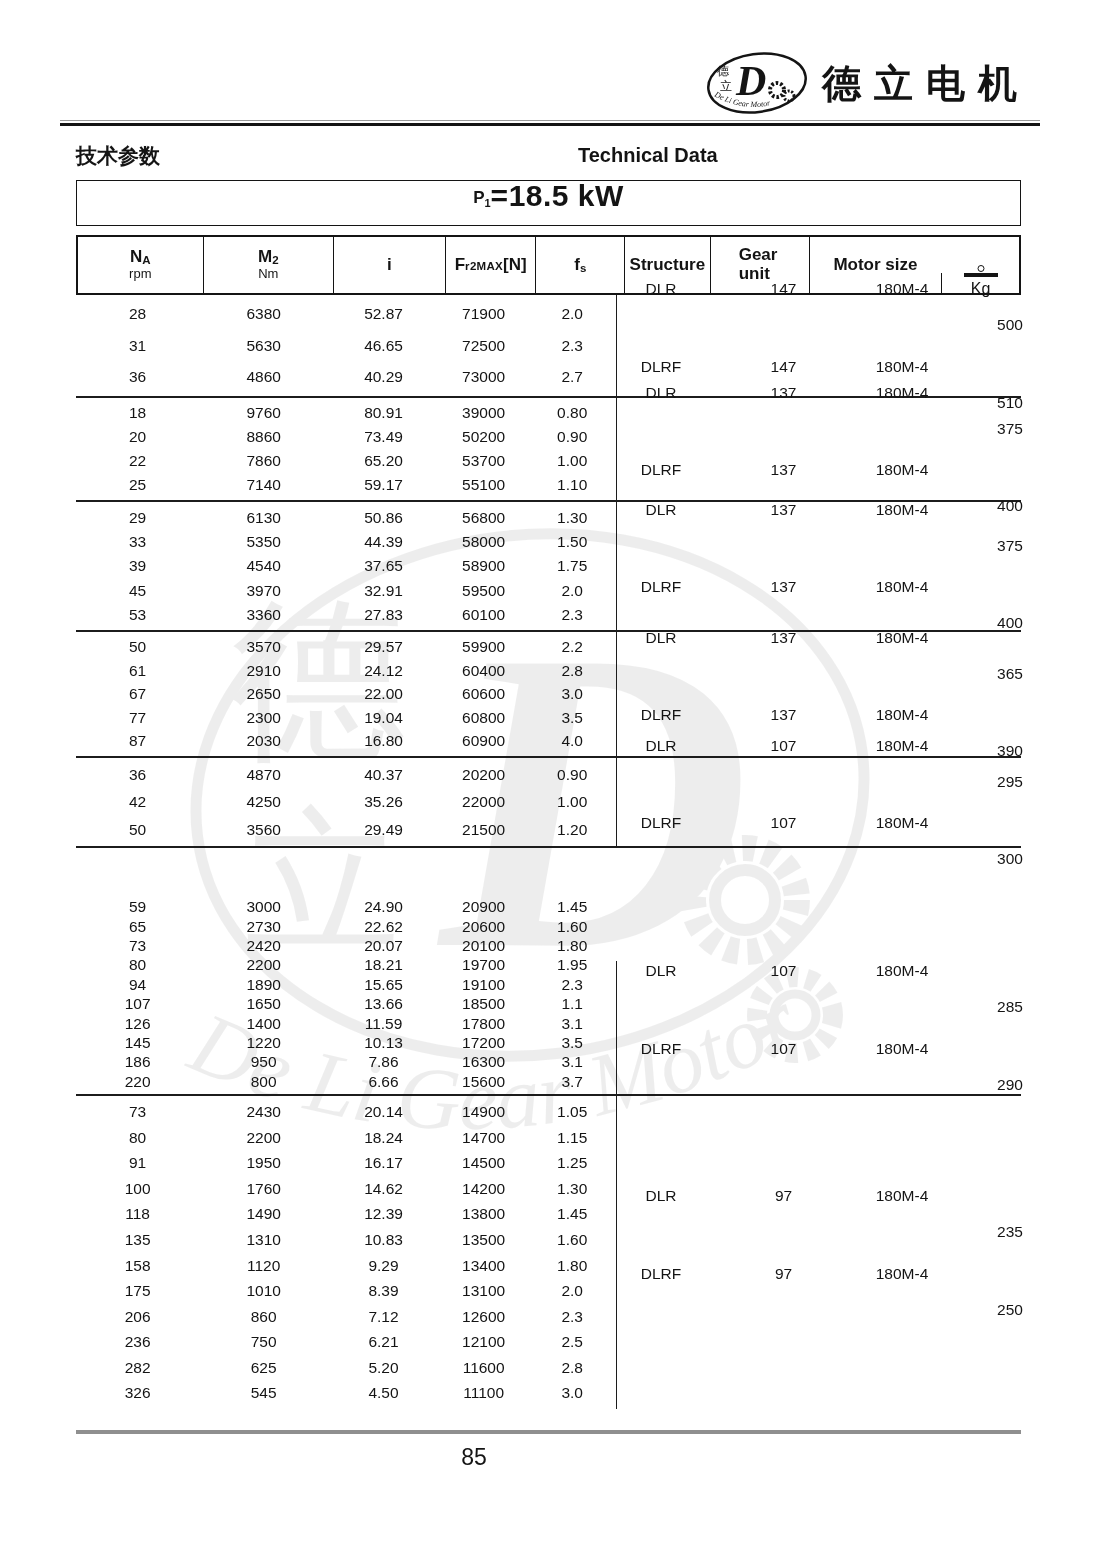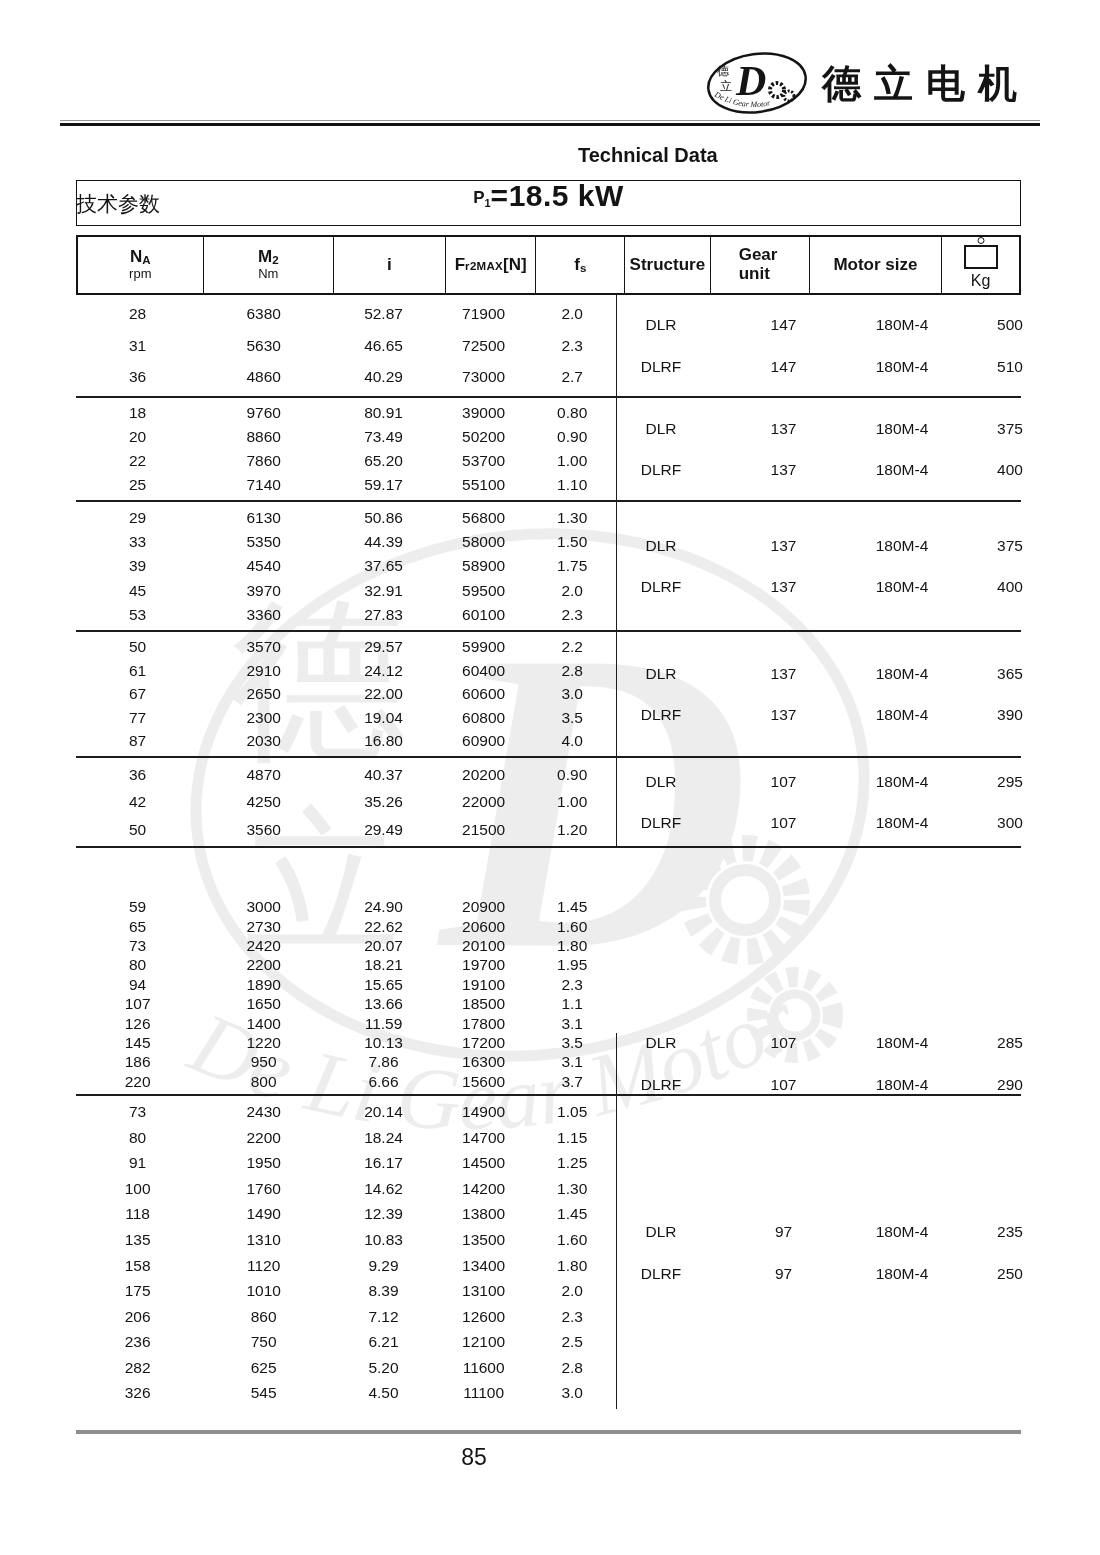--- a/index.html
+++ b/index.html
@@ -9,21 +9,21 @@
   
   .watermark{position:absolute;left:130px;top:505px;z-index:0;opacity:.15;pointer-events:none;}
 
   
   .logo-row{position:absolute;top:50px;right:70px;display:flex;align-items:center;gap:12px;z-index:2;}
   .brand-cn{font-size:39px;font-weight:bold;letter-spacing:13px;
             font-family:"Liberation Serif","DejaVu Serif",serif;white-space:nowrap;}
   .rule-top{position:absolute;top:120px;left:60px;right:60px;height:2px;z-index:2;
             border-top:1.5px solid #9a9a9a;border-bottom:3.5px solid #141414;}
 
-  .title-cn{position:absolute;top:142px;left:76px;font-size:21px;font-weight:normal;z-index:2;margin-top:48px;}
+  .title-cn{position:absolute;top:142px;left:76px;font-size:21px;font-weight:bold;z-index:2;}
   .title-en{position:absolute;top:144px;left:578px;font-size:20px;font-weight:bold;z-index:2;}
 
   
   .power-box{position:absolute;top:180px;left:76px;width:945px;height:46px;border:1.6px solid #141414;
              display:flex;align-items:flex-end;justify-content:center;padding-bottom:16px;
              box-sizing:border-box;z-index:2;background:transparent;}
   .p-small{font-size:17px;font-weight:bold;line-height:1;}
   .p-small sub{font-size:11px;}
   .p-big{font-size:30px;font-weight:bold;line-height:.9;letter-spacing:.5px;}
 
@@ -36,21 +36,21 @@
   .h-main sub{font-size:11.5px;font-weight:bold;vertical-align:-2px;}
   .h-sub-line{font-size:13px;line-height:1.15;}
   .fr-sub{font-size:11.5px;font-weight:bold;letter-spacing:.3px;}
   .kg-icon{width:30px;height:20px;border:2px solid #141414;position:relative;margin:6px auto 2px;}
   .kg-icon::before{content:"";position:absolute;width:5px;height:5px;border:1.5px solid #141414;
                    border-radius:50%;top:-10px;left:50%;transform:translateX(-50%);background:#fff;}
   .kg-label{font-size:16px;line-height:1.2;}
 
   
   .c-na{width:128px;} .c-m2{width:134px;} .c-i{width:115px;} .c-fr{width:93px;} .c-fs{width:91px;}
-  .c-st{width:88px;}  .c-gu{width:101px;padding-left:28px;} .c-ms{width:136px;} .c-kg{width:80px;}
+  .c-st{width:88px;}  .c-gu{width:101px;padding-left:28px;} .c-ms{width:136px;} .c-kg{width:80px;margin-top:36px;}
 
   
   .tbody{position:absolute;top:295px;left:76px;width:945px;z-index:2;}
   .group{display:flex;border-bottom:2px solid #1c1c1c;box-sizing:border-box;}
   .group:last-child{border-bottom:none;}
   .g-left{width:540px;display:flex;flex-direction:column;justify-content:space-around;
           padding:3px 0;box-sizing:border-box;}
   .d-row{display:flex;}
   .g-right{flex:1;border-left:1.5px solid #1c1c1c;display:flex;flex-direction:column;
            justify-content:center;gap:22px;box-sizing:border-box;}

